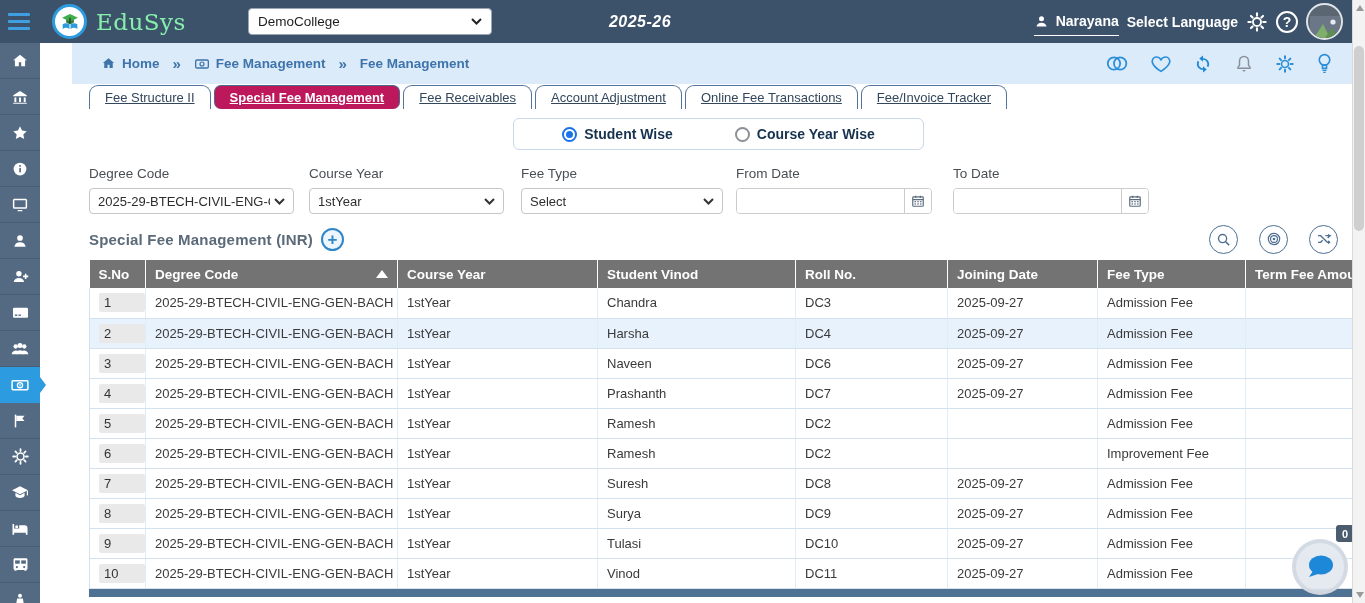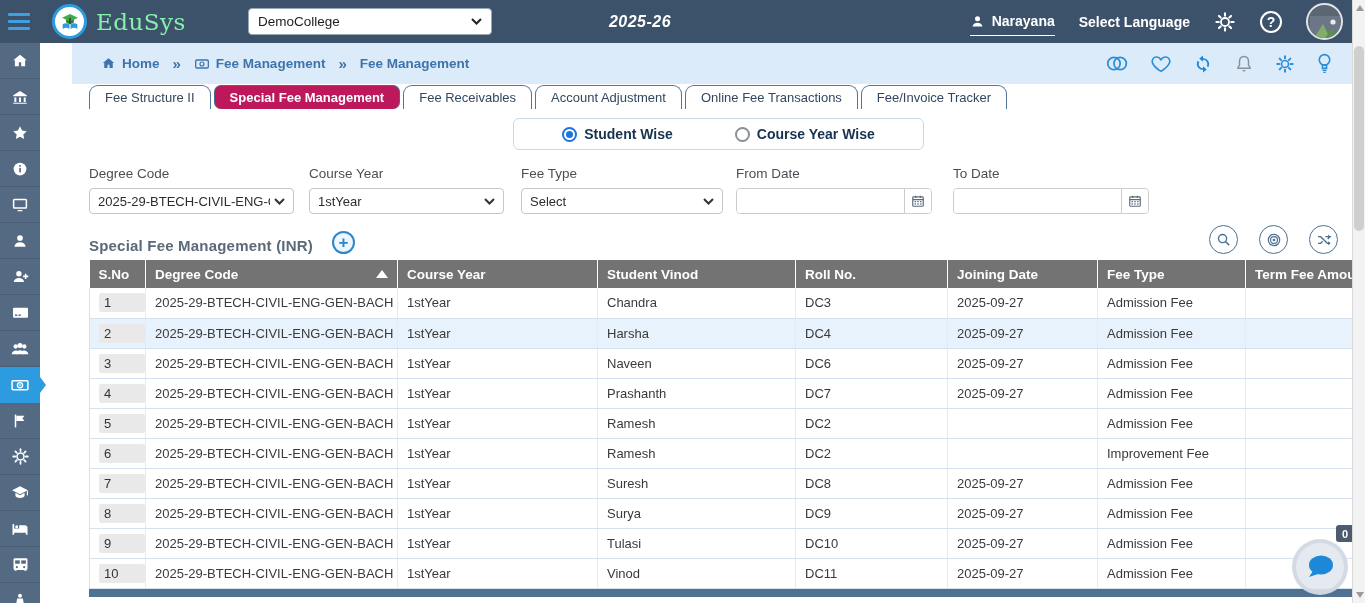--- a/index.html
+++ b/index.html
@@ -7,21 +7,21 @@
   body { font-family:"Liberation Sans",sans-serif; font-size:13px; color:#333; background:#fff; position:relative; }
 
   
   .topbar { height:43px; background:#3c526a; display:flex; align-items:center; color:#fff; position:relative; z-index:5; }
   .hamburger { width:40px; height:43px; display:flex; flex-direction:column; justify-content:center; gap:4px; padding-left:8px; cursor:pointer; }
   .hamburger span { width:22px; height:3px; background:#3f9fe0; border-radius:1px; }
   .logo-badge { width:35px; height:35px; border-radius:50%; background:#fff; border:3px solid #2d9bdf; margin-left:12px; display:flex; align-items:center; justify-content:center; flex:0 0 auto; }
   .brand { font-family:"DejaVu Serif", serif; font-size:23px; color:#86efac; margin-left:9px; letter-spacing:.5px; }
   .college-select { margin-left:62px; width:244px; height:27px; background:#fff; border:1px solid #9aa7b4; border-radius:4px; color:#1d1d1d; display:flex; align-items:center; justify-content:space-between; padding:0 9px; font-size:13.5px; cursor:pointer; }
   .year { position:absolute; left:570px; width:140px; text-align:center; font-style:italic; font-weight:bold; font-size:16px; letter-spacing:.5px; }
-  .top-right { margin-left:auto; display:flex; align-items:center; gap:24px; margin-right:22px; }
+  .top-right { margin-left:auto; display:flex; align-items:center; gap:8px; margin-right:22px; }
   .user-chip { display:flex; align-items:center; gap:7px; font-weight:bold; font-size:14px; padding-bottom:6px; border-bottom:1px solid #fff; margin-bottom:-6px; cursor:pointer; }
   .lang { font-weight:bold; font-size:14px; cursor:pointer; }
   .help-circle { width:22px; height:22px; border:2px solid #fff; border-radius:50%; display:flex; align-items:center; justify-content:center; font-weight:bold; font-size:14px; cursor:pointer; }
   .avatar { width:37px; height:37px; border-radius:50%; border:2px solid #dfe3e8; background:#5a6672; overflow:hidden; display:flex; align-items:flex-end; justify-content:center; cursor:pointer; }
 
   
   .layout { display:flex; height:560px; }
   .sidebar { width:40px; background:#546a82; display:flex; flex-direction:column; flex:0 0 auto; z-index:4; }
   .side-item { height:36px; min-height:36px; display:flex; align-items:center; justify-content:center; border-bottom:1px solid #495e74; color:#fff; cursor:pointer; position:relative; }
   .side-item.active { background:#2d9bdf; border-bottom-color:#2d9bdf; }
@@ -31,21 +31,21 @@
   
   .breadcrumb { height:41px; background:#dcebf9; display:flex; align-items:center; padding:0 33px 0 29px; color:#3e74ab; font-weight:bold; font-size:13.5px; }
   .crumb-left { display:flex; align-items:center; gap:13px; }
   .crumb-item { display:flex; align-items:center; gap:6px; cursor:pointer; }
   .crumb-sep { font-size:15px; color:#3e74ab; }
   .crumb-icons { margin-left:auto; display:flex; align-items:center; gap:22px; }
   .crumb-icons .cicon { cursor:pointer; display:flex; }
 
   
   .tabs { display:flex; gap:3px; padding-left:17px; margin-top:1px; }
-  .tab { height:24px; padding:0 15px; display:flex; align-items:center; background:#fff; border:1px solid #53759c; border-bottom:none; border-radius:9px 9px 0 0; color:#33475c; white-space:nowrap; cursor:pointer; }
+  .tab { height:24px; padding:0 15px; display:flex; align-items:center; background:#fff; border:1px solid #53759c; border-bottom:none; border-radius:9px 9px 0 0; color:#33475c; white-space:nowrap; cursor:pointer;text-decoration:underline; }
   .tab.active { background:#be185d; color:#fff; border-color:#4a6a8c; font-weight:bold;border-radius:7px; }
 
   
   .radio-box { width:411px; height:32px; margin:9px auto 0; border:1px solid #c9d8ea; border-radius:6px; background:#fff; display:flex; align-items:center; justify-content:center; gap:62px; }
   .radio-opt { display:flex; align-items:center; gap:7px; font-weight:bold; color:#16324f; font-size:14px; cursor:pointer; }
   .rc { width:15px; height:15px; border-radius:50%; border:2px solid #8b9097; background:#fff; position:relative; }
   .radio-opt.sel .rc { border-color:#1a73e8; }
   .radio-opt.sel .rc::after { content:""; position:absolute; inset:2px; border-radius:50%; background:#1a73e8; }
 
   
@@ -56,21 +56,21 @@
   .date-field { display:flex; height:26px; border:1px solid #ccc; border-radius:4px; background:#fff; overflow:hidden; }
   .date-field input { border:none; outline:none; flex:1; min-width:0; padding:0 6px; font-family:inherit; font-size:13px; }
   .cal-btn { width:27px; border-left:1px solid #ccc; display:flex; align-items:center; justify-content:center; color:#5a6b7d; background:#fff; cursor:pointer; }
   .f-degree { width:205px; margin-right:15px; }
   .f-course { width:195px; margin-right:17px; }
   .f-fee    { width:202px; margin-right:13px; }
   .f-from   { width:196px; margin-right:21px; }
   .f-to     { width:196px; }
 
   
-  .section-row { display:flex; align-items:flex-end; margin-top:10px; padding:0 27px 0 17px; height:30px;gap:11px; }
+  .section-row { display:flex; align-items:center; margin-top:10px; padding:0 27px 0 17px; height:30px; }
   .section-title { color:#5b6a79; font-weight:bold; font-size:15px; letter-spacing:.2px; }
   .plus-btn { width:23px; height:23px; border-radius:50%; border:2px solid #2e86c9; color:#2e86c9; display:flex; align-items:center; justify-content:center; font-size:17px; font-weight:bold; margin-left:8px; background:#eef6fd; cursor:pointer; line-height:1; }
   .round-btns { margin-left:auto; display:flex; gap:21px; }
   .round-btn { width:29px; height:29px; border-radius:50%; border:1.5px solid #4e6f91; background:#fff; display:flex; align-items:center; justify-content:center; color:#4e6f91; cursor:pointer; }
 
   
   .table-wrap { margin:6px 0 0 17px; width:1296px; overflow:hidden; }
   table { border-collapse:collapse; table-layout:fixed; width:1321px; }
   thead th { background:#737373; color:#fff; font-weight:bold; text-align:left; height:28px; padding:0 9px; font-size:13.5px; border-right:1px solid rgba(255,255,255,.28); white-space:nowrap; overflow:hidden; }
   thead th .th-flex { display:flex; align-items:center; justify-content:space-between; }

